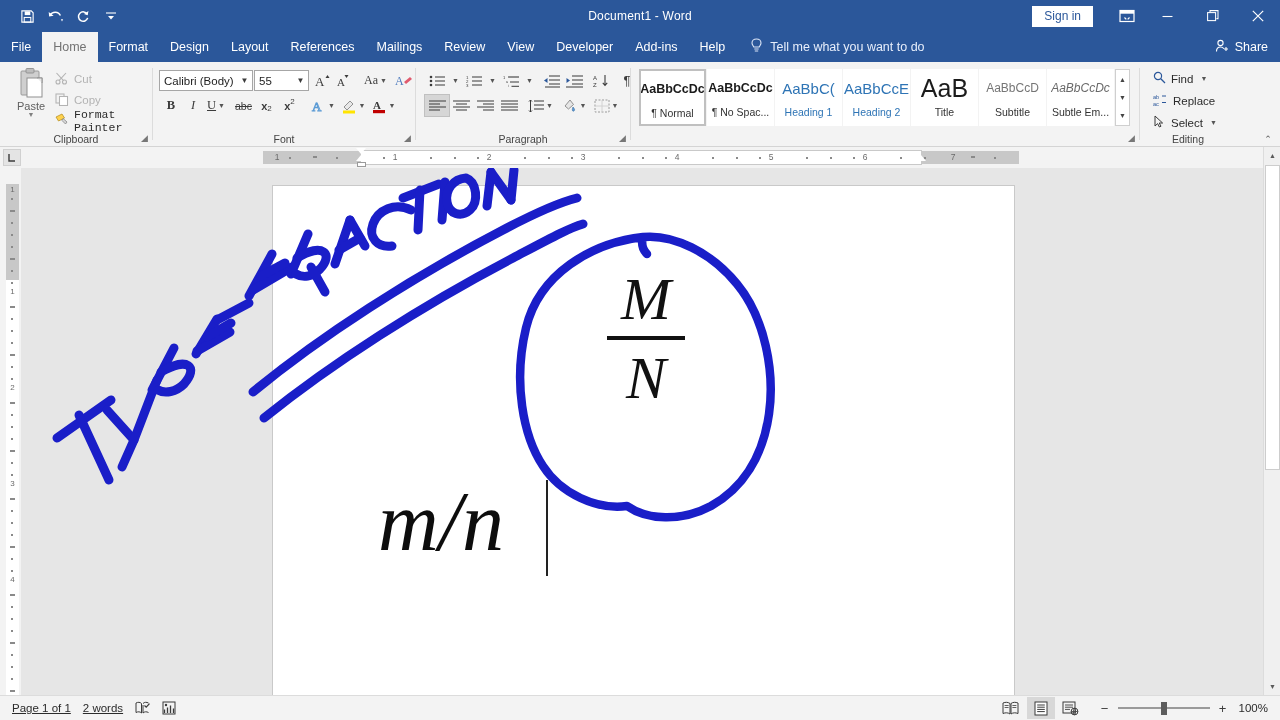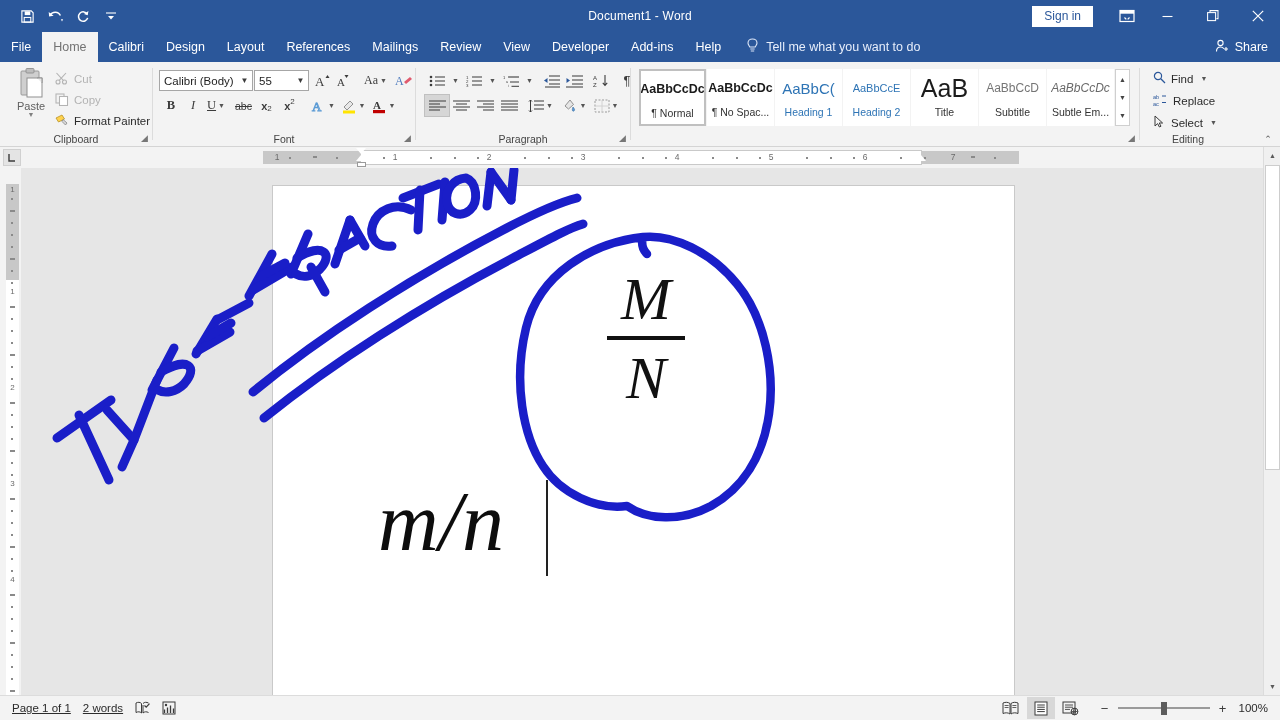--- a/index.html
+++ b/index.html
@@ -75,21 +75,21 @@
     position: absolute; left: 10px; top: 5px; width: 42px; height: 62px;
     display: flex; flex-direction: column; align-items: center; cursor: pointer;
   }
   .paste-btn .plabel { font-size: 11px; color: #606060; margin-top: 1px; }
   .paste-btn .caret { font-size: 7px; color: #808080; line-height: 6px; }
   .cbitem {
     position: absolute; left: 55px; display: flex; align-items: center; gap: 5px;
     font-size: 11.5px; cursor: default; height: 18px;
   }
   .cbitem.dim { color: #b3b3b3; }
-  .cbitem.on { color: #2b2b2b; cursor: pointer; }
+  .cbitem.on { color: #2b2b2b; cursor: pointer; font-family: Liberation Mono, monospace; }
 
   
   .ib {
     position: absolute; display: flex; align-items: center; justify-content: center;
     cursor: pointer; color: #3b3b3b;
   }
   .ib.sel { background: #d6d6d6; outline: 1px solid #c0c0c0; }
   .tcaret { font-size: 7px; color: #555; margin-left: 2px; line-height: 7px; }
 
   
@@ -294,21 +294,21 @@
         <svg width="12" height="12" viewBox="0 0 12 12">
             <path d="M0.8 0.8 L11.2 11.2 M11.2 0.8 L0.8 11.2" stroke="#fff" stroke-width="1.2"></path>
           </svg>
       </div>
     </div>
   </div>
 
   <div class="tabstrip">
     <div class="tab">File</div>
     <div class="tab active">Home</div>
-    <div class="tab">Calibri</div>
+    <div class="tab">Format</div>
     <div class="tab">Design</div>
     <div class="tab">Layout</div>
     <div class="tab">References</div>
     <div class="tab">Mailings</div>
     <div class="tab">Review</div>
     <div class="tab">View</div>
     <div class="tab">Developer</div>
     <div class="tab">Add-ins</div>
     <div class="tab">Help</div>
     <div class="tellme">
@@ -568,21 +568,21 @@
       </div>
       <div class="stylebox" style="left:76px;">
         <span class="sprev" style="font-size:12.5px;font-weight:600;">AaBbCcDc</span>
         <span class="sname">¶ No Spac...</span>
       </div>
       <div class="stylebox" style="left:144px;">
         <span class="sprev" style="font-size:15px;color:#2e74b5;">AaBbC(</span>
         <span class="sname" style="color:#2e74b5;">Heading 1</span>
       </div>
       <div class="stylebox" style="left:212px;">
-        <span class="sprev" style="font-size:11px;color:#2e74b5;">AaBbCcE</span>
+        <span class="sprev" style="font-size:15px;color:#2e74b5;">AaBbCcE</span>
         <span class="sname" style="color:#2e74b5;">Heading 2</span>
       </div>
       <div class="stylebox" style="left:348px;">
         <span class="sprev" style="font-size:12px;color:#757575;">AaBbCcD</span>
         <span class="sname">Subtitle</span>
       </div>
       <div class="stylebox" style="left:280px;">
         <span class="sprev" style="font-size:25px;">AaB</span>
         <span class="sname">Title</span>
       </div>

